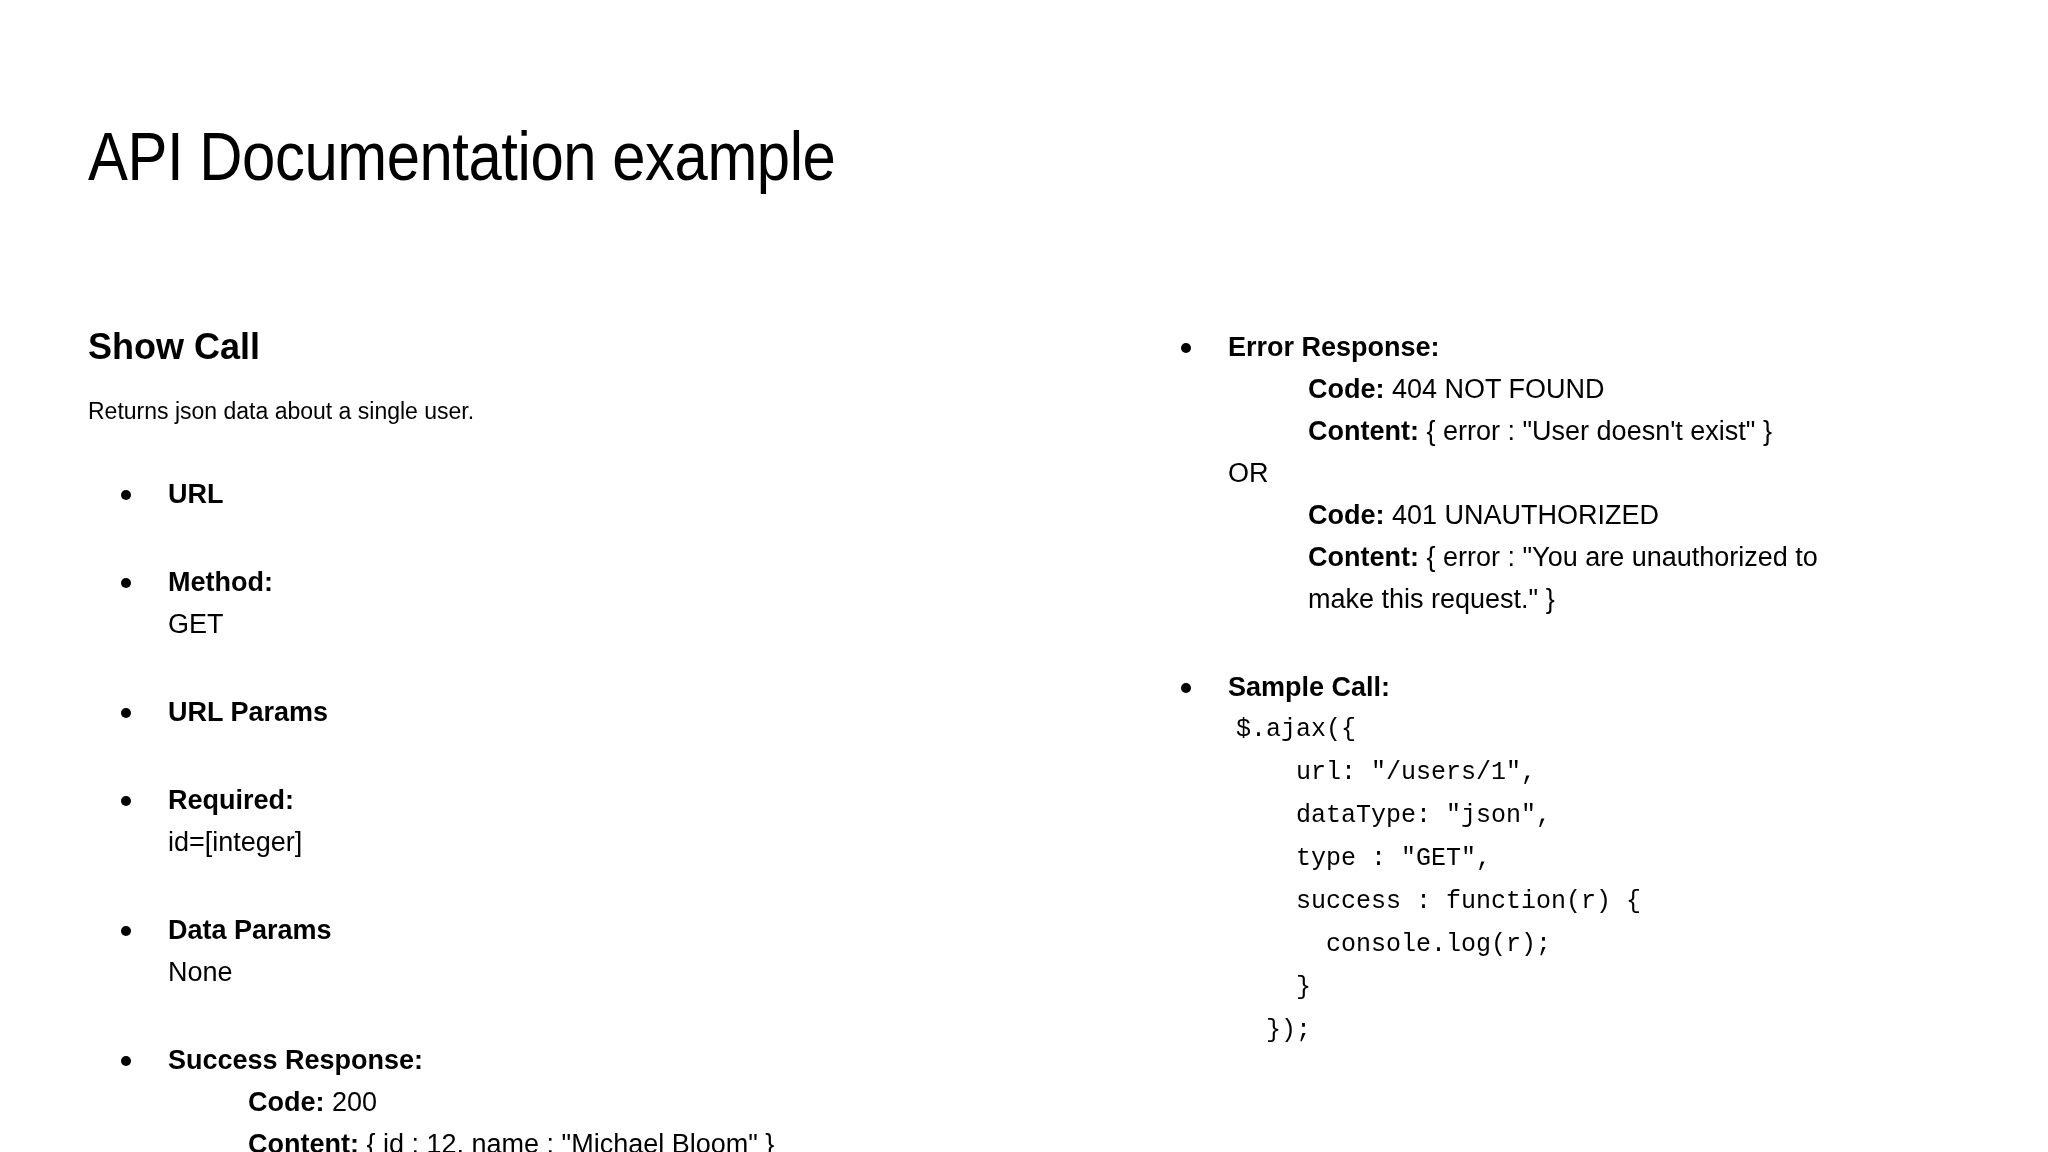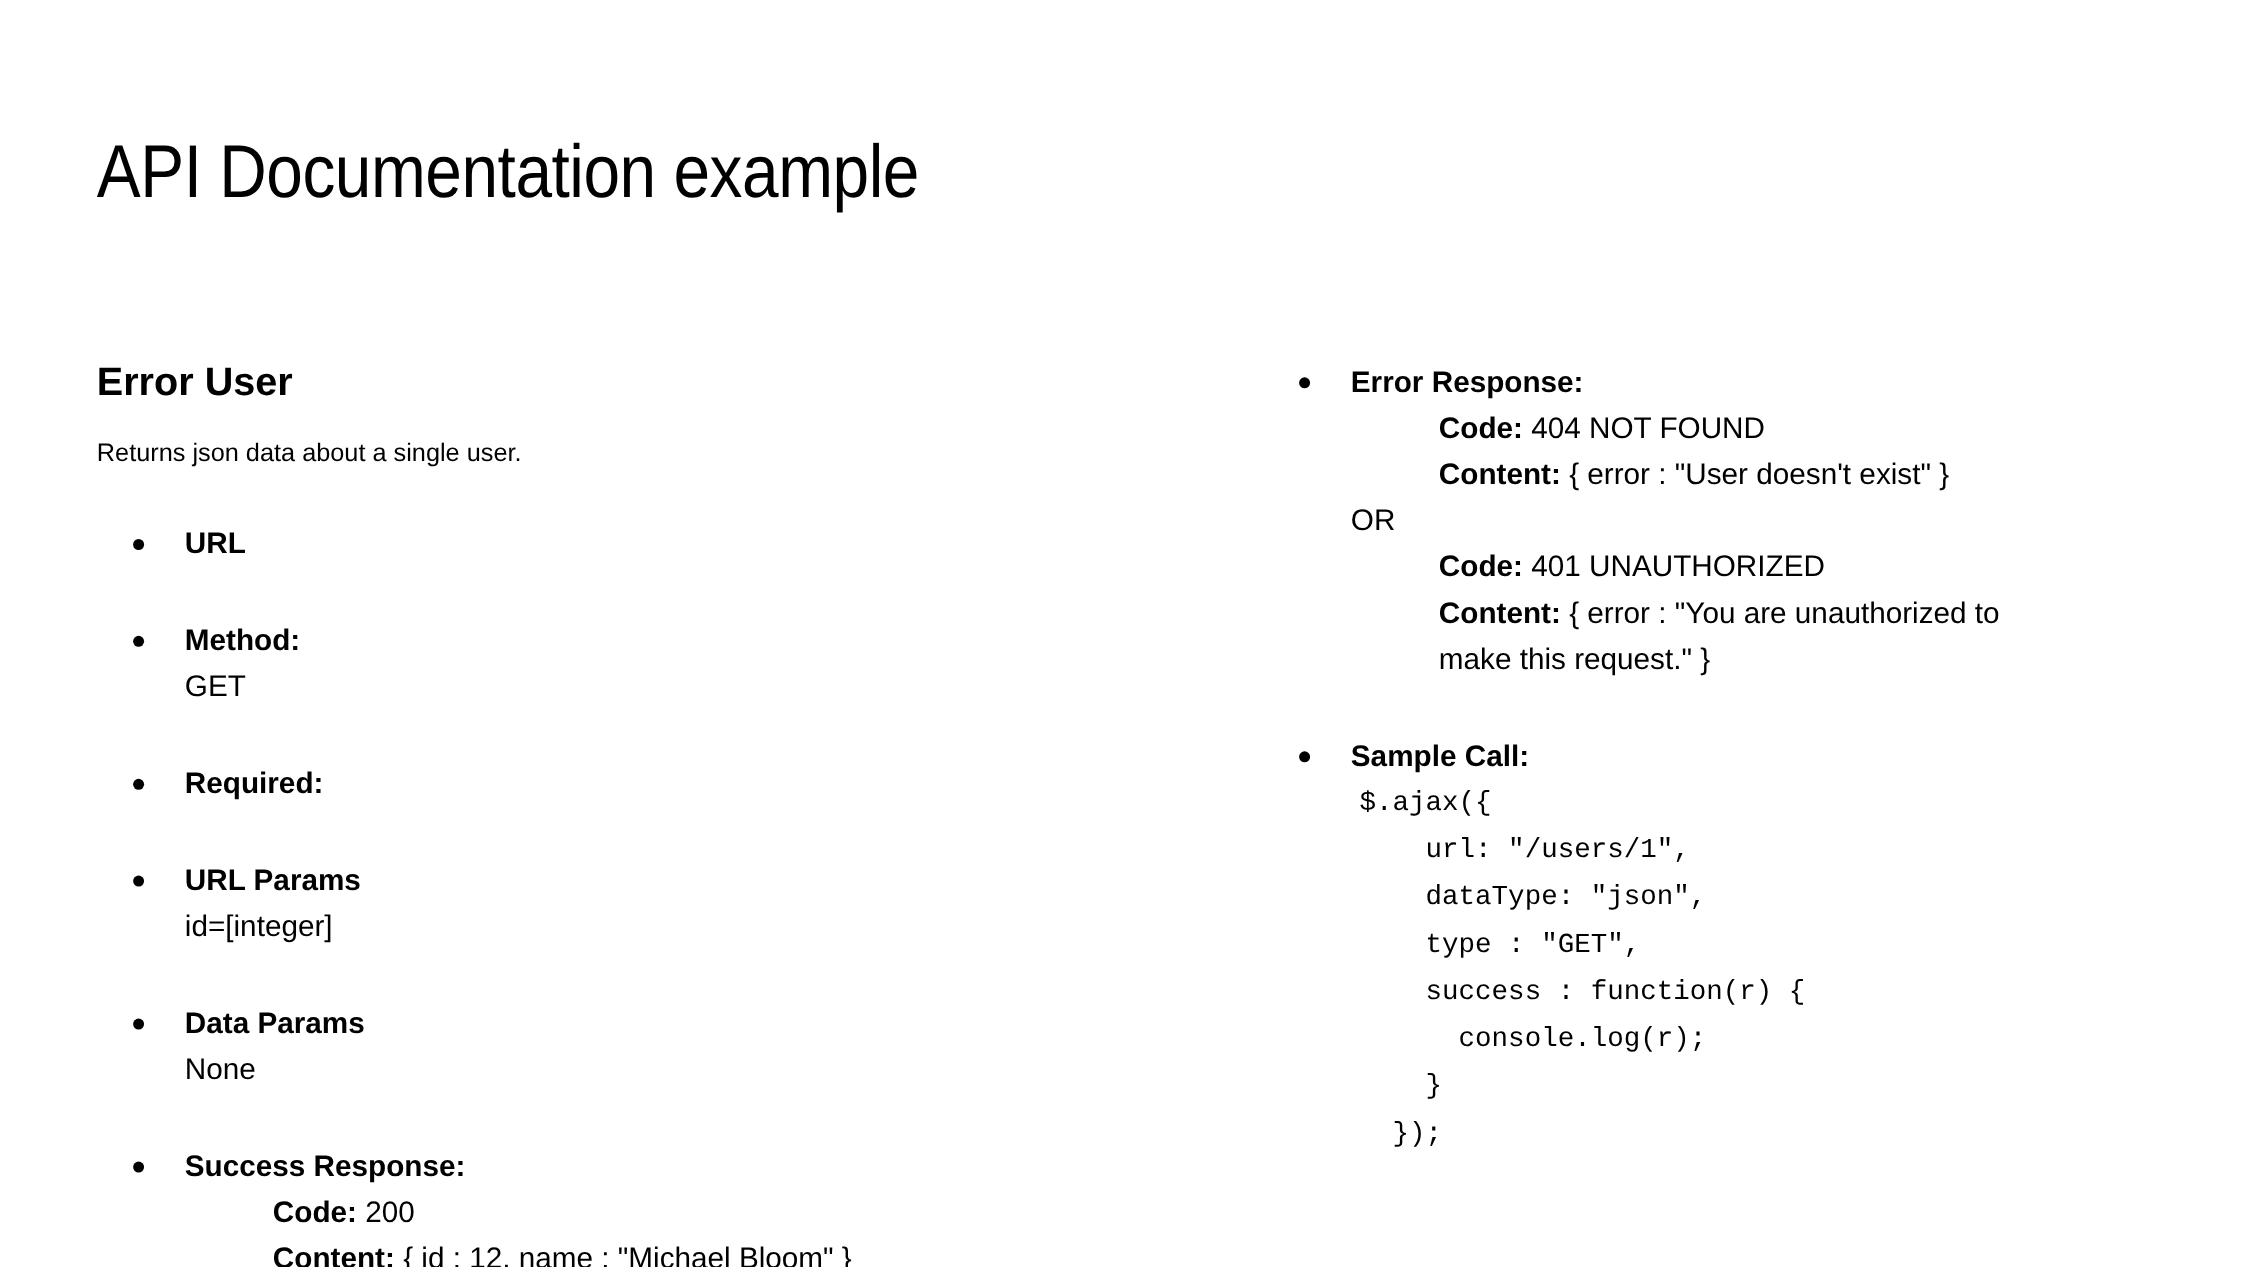--- a/index.html
+++ b/index.html
@@ -142,45 +142,45 @@
 </style>
 </head>
 <body>
 
 <div class="slide">
 
   <div class="slide-title">API Documentation example</div>
 
   <div class="col-left">
 
-    <div class="section-heading">Error User</div>
+    <div class="section-heading">Show Call</div>
 
     <div class="lead-text">Returns json data about a single user.</div>
 
     <div class="bullet-list">
 
       <div class="bullet-row">
         <span class="bullet-dot"></span>
         <span class="bullet-label">URL</span>
       </div>
 
       <div class="bullet-row">
         <span class="bullet-dot"></span>
         <span class="bullet-label">Method:</span>
       </div>
       <div class="plain-row">GET</div>
 
       <div class="bullet-row">
         <span class="bullet-dot"></span>
+        <span class="bullet-label">URL Params</span>
+      </div>
+
+      <div class="bullet-row">
+        <span class="bullet-dot"></span>
         <span class="bullet-label">Required:</span>
-      </div>
-
-      <div class="bullet-row">
-        <span class="bullet-dot"></span>
-        <span class="bullet-label">URL Params</span>
       </div>
       <div class="plain-row">id=[integer]</div>
 
       <div class="bullet-row">
         <span class="bullet-dot"></span>
         <span class="bullet-label">Data Params</span>
       </div>
       <div class="plain-row">None</div>
 
       <div class="bullet-row">

